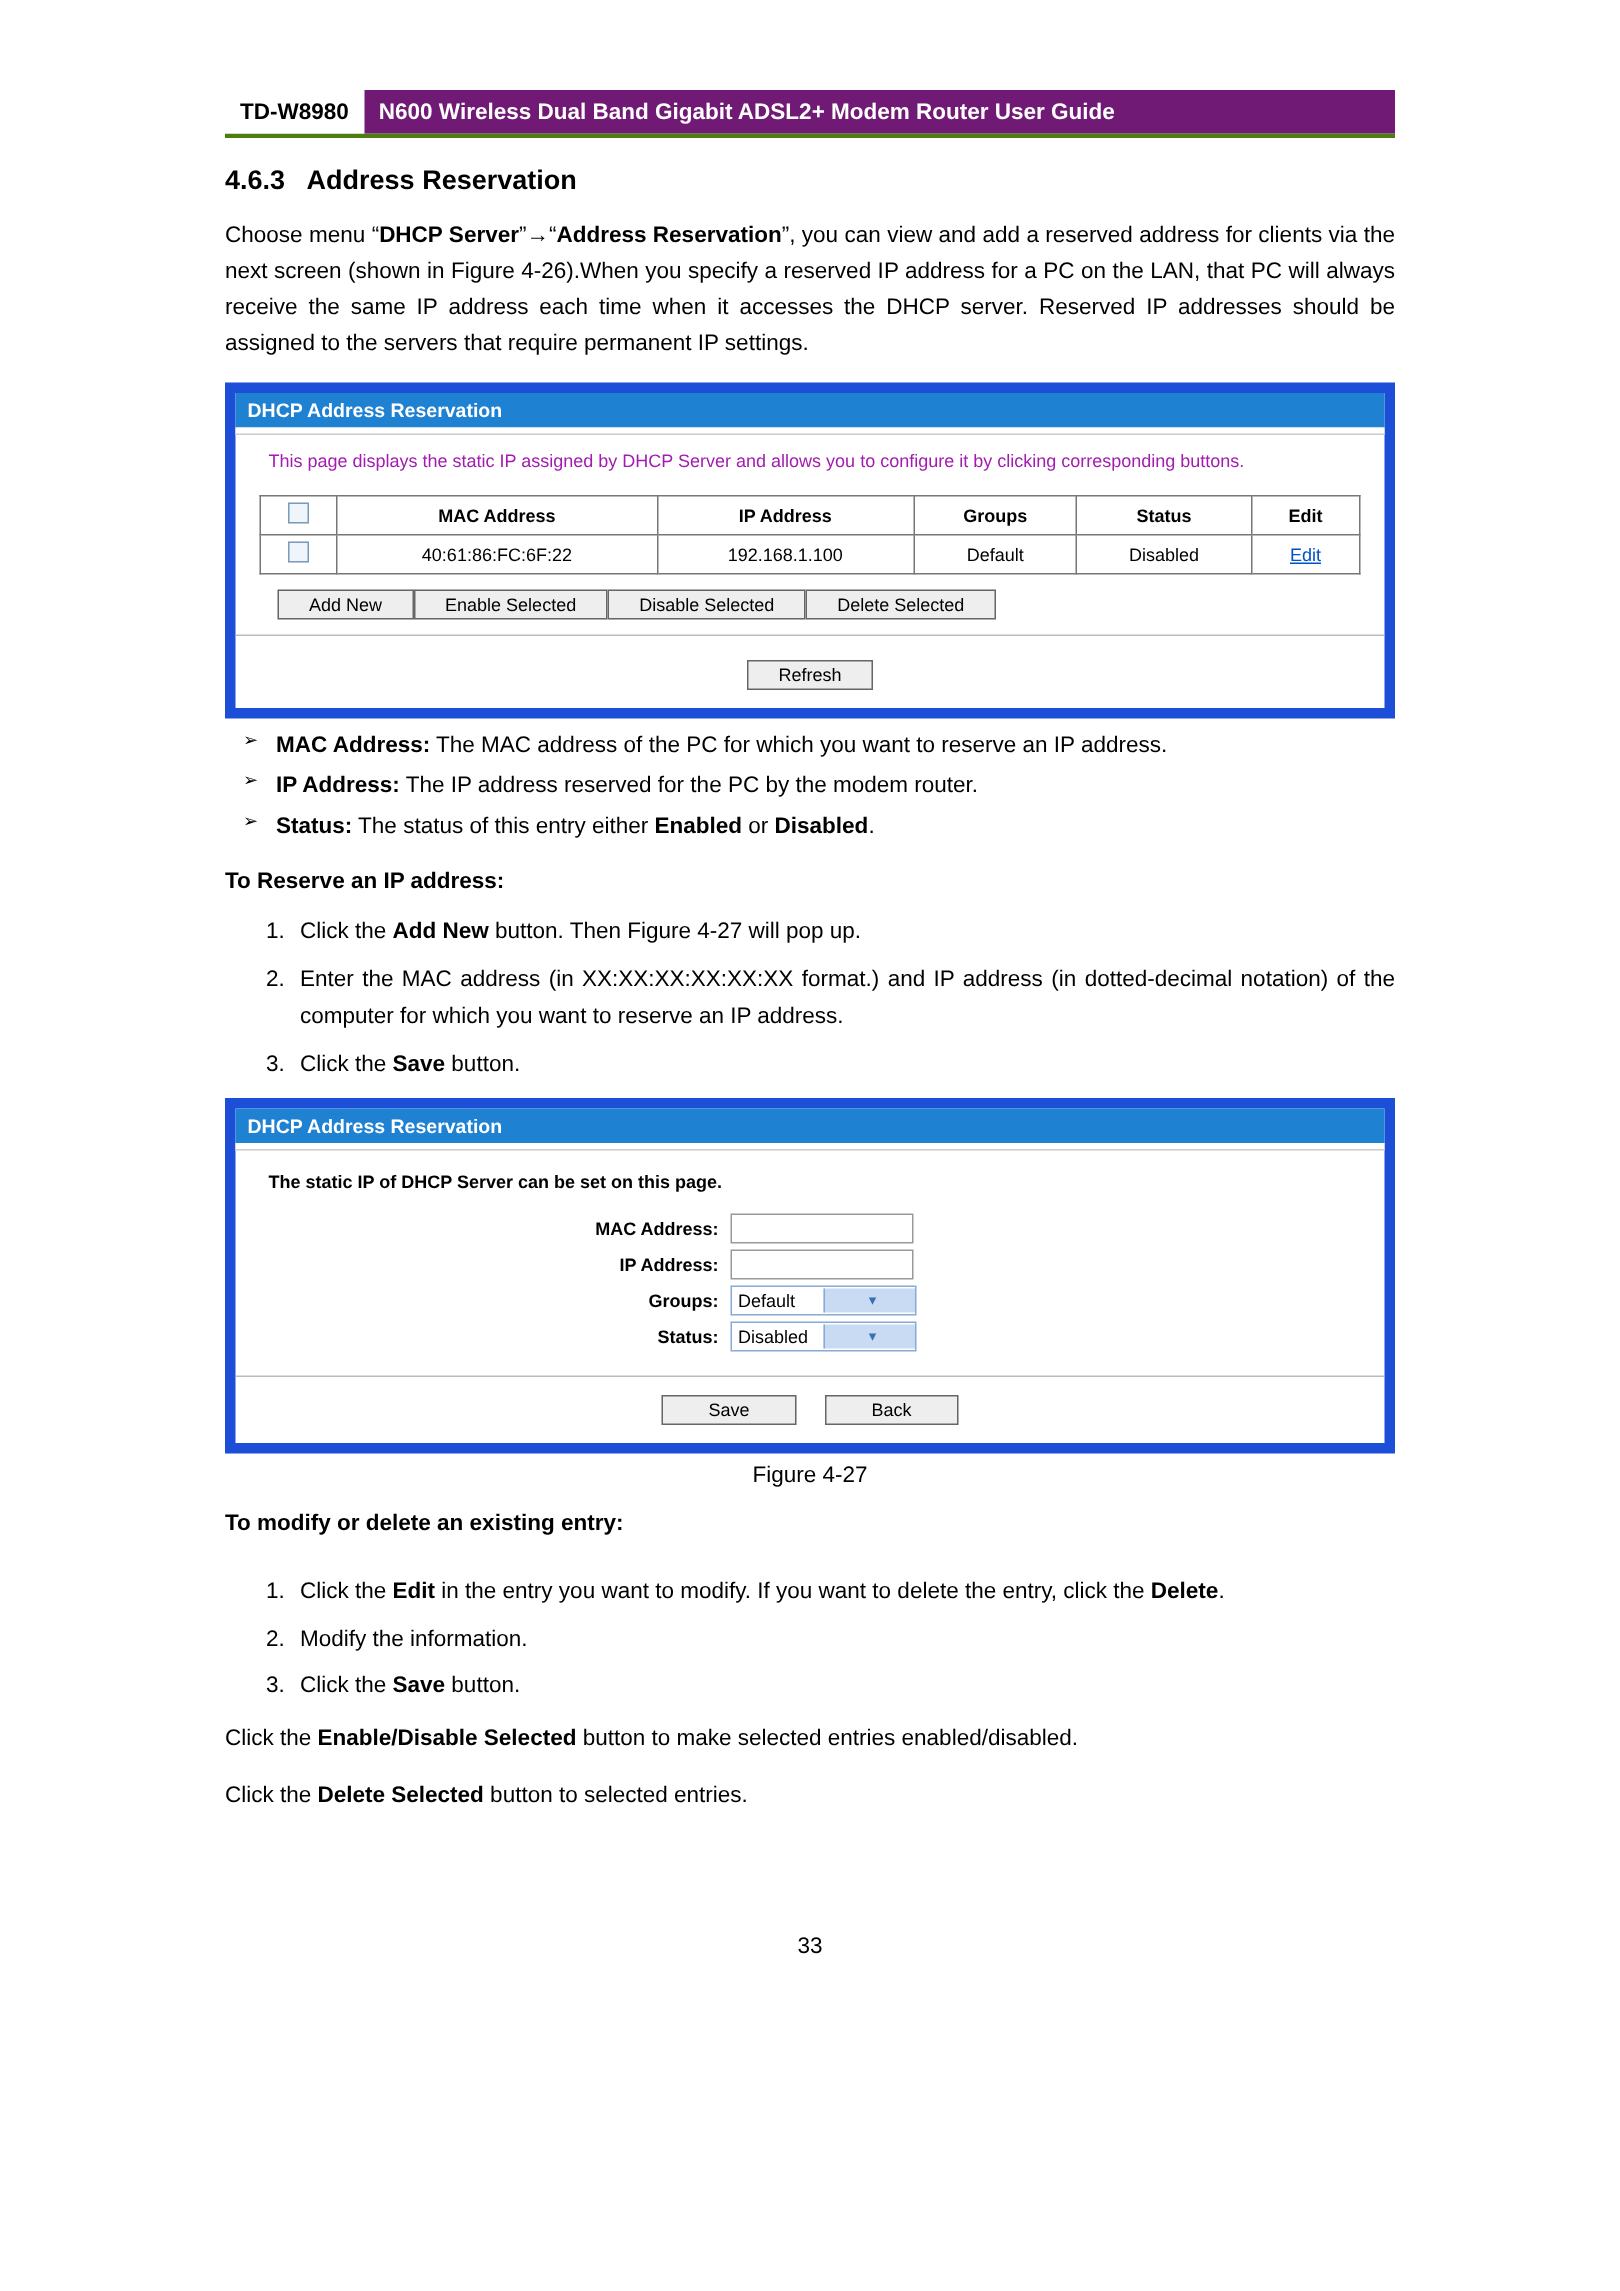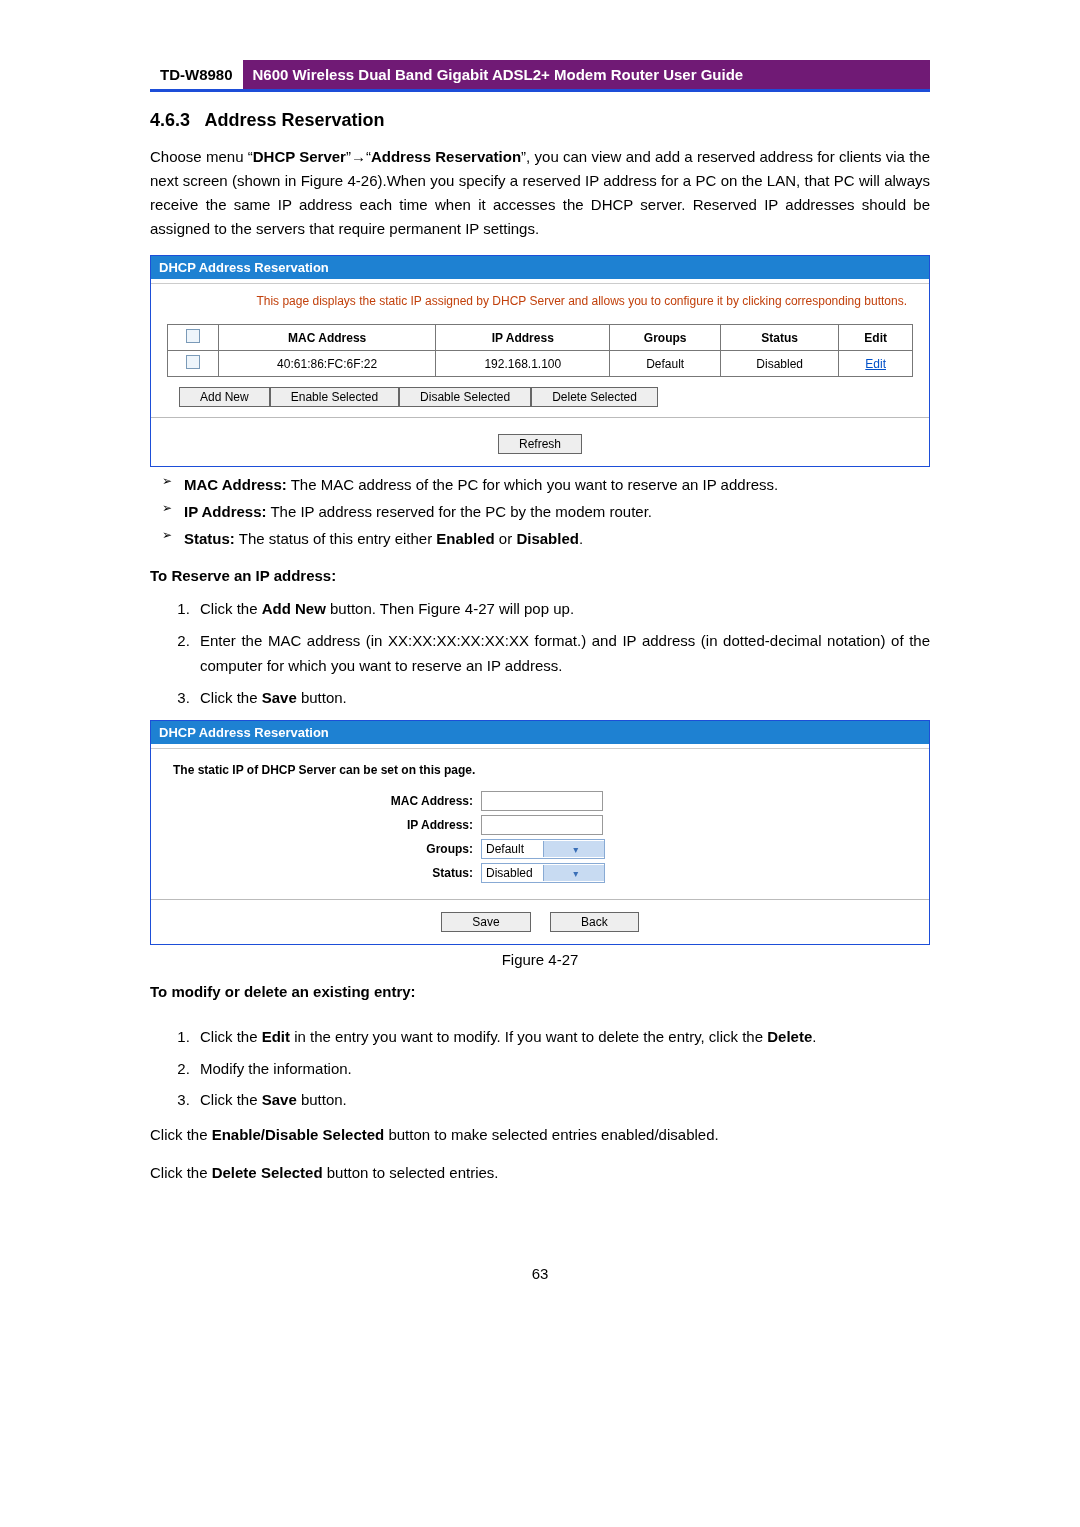--- a/index.html
+++ b/index.html
@@ -9,21 +9,21 @@
     color: #000;
     width: 1080px;
   }
   .page {
     width: 780px;
     margin: 60px auto 0 auto;
   }
   .hdr-bar {
     display: flex;
     align-items: stretch;
-    border-bottom: 3px solid #1d4ed8;
+    border-bottom: 3px solid #4d7c0f;
     margin-bottom: 18px;
   }
   .hdr-model {
     background: #fff;
     color: #000;
     font-weight: bold;
     font-size: 15px;
     padding: 6px 10px;
   }
   .hdr-title {
@@ -41,40 +41,39 @@
   }
   .para {
     font-size: 15px;
     line-height: 1.6;
     text-align: justify;
     margin: 0 0 14px 0;
   }
   .bold { font-weight: bold; }
   
   .fig-panel {
-    border: 1px solid #1d4ed8;
+    border: 7px solid #1d4ed8;
     margin: 6px 0 4px 0;
     font-size: 12px;
   }
   .fig-titlebar {
     background: #1e81d2;
     color: #fff;
     font-weight: bold;
     padding: 4px 8px;
     font-size: 13px;
   }
   .fig-sep {
     height: 4px;
     background: #fff;
     border-bottom: 1px solid #ccc;
   }
   .fig-desc {
     padding: 10px 22px;
-    color: #c2410c;
-    text-align: right;
+    color: #a21caf;
   }
   .tbl {
     border-collapse: collapse;
     margin: 6px 16px 10px 16px;
     width: calc(100% - 32px);
   }
   .tbl th, .tbl td {
     border: 1px solid #777;
     padding: 4px 8px;
     font-size: 12px;
@@ -229,14 +228,14 @@
     <li><span>Click the </span><span class="bold">Save</span><span> button.</span></li>
   </ol>
 
   <p class="para" style="text-align:left;">
     <span>Click the </span><span class="bold">Enable/Disable Selected</span><span> button to make selected entries enabled/disabled.</span>
   </p>
   <p class="para" style="text-align:left;">
     <span>Click the </span><span class="bold">Delete Selected</span><span> button to selected entries.</span>
   </p>
 
-  <div class="page-num">63</div>
+  <div class="page-num">33</div>
 </div>
 
 </body></html>

